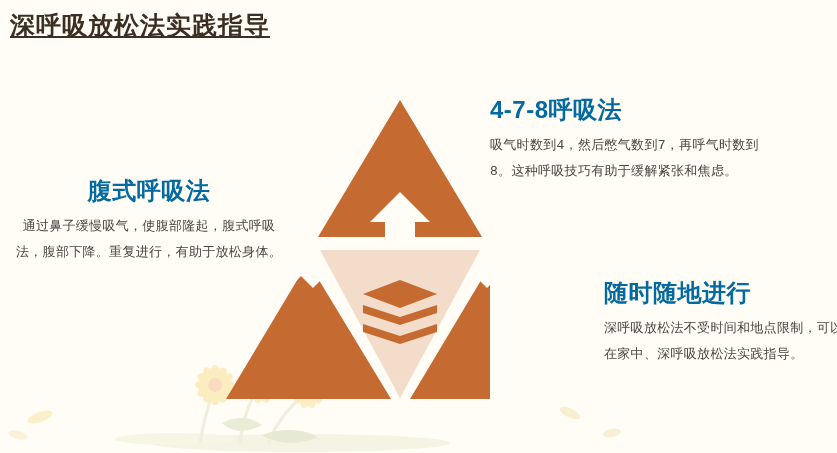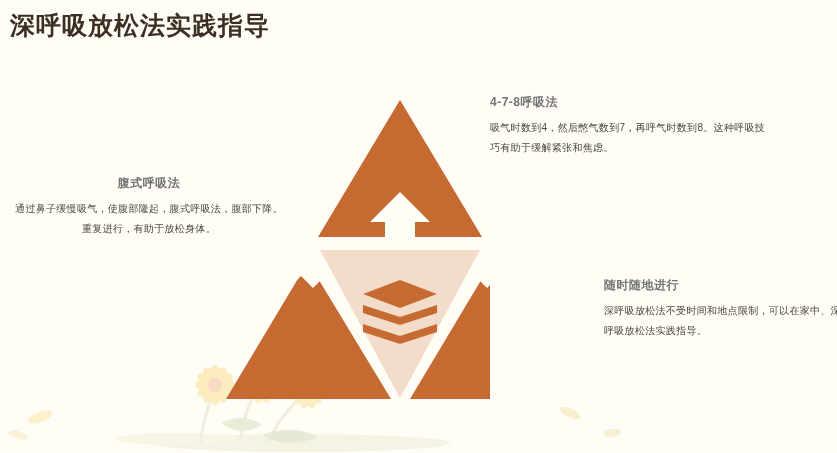--- a/index.html
+++ b/index.html
@@ -13,37 +13,37 @@
   .canvas{position:absolute;left:0;top:0;width:837px;height:453px;}
 
   
   .bottom-deco{position:absolute;left:0;bottom:0;width:837px;height:110px;
     pointer-events:none;}
 
   
   .page-title{
     position:absolute;left:10px;top:10px;
     font-size:25px;font-weight:bold;color:#3C2E22;
-    letter-spacing:1px;line-height:1.2;
+    letter-spacing:1px;line-height:1.2;text-decoration:underline;
   }
 
   
   .tri-graphic{position:absolute;left:225px;top:92px;width:265px;height:310px;}
 
   
   .blk{position:absolute;}
   .blk h3{
     margin:0 0 8px 0;
-    font-size:12px;font-weight:bold;color:#737373;
+    font-size:24px;font-weight:bold;color:#0369a1;
     letter-spacing:.5px;line-height:1.25;
   }
   .blk p{
     margin:0;
-    font-size:10px;color:#4A453F;
-    line-height:2.0;letter-spacing:.3px;
+    font-size:13px;color:#4A453F;
+    line-height:2.0;letter-spacing:.3px;font-family:Liberation Mono, monospace;
   }
 
   .blk-left{left:10px;top:176px;width:278px;text-align:center;}
   .blk-topright{left:490px;top:95px;width:285px;text-align:left;}
   .blk-bottomright{left:588px;top:278px;width:245px;text-align:left;margin-left:16px;}
 </style>
 </head>
 <body>
 
 <div class="canvas">

